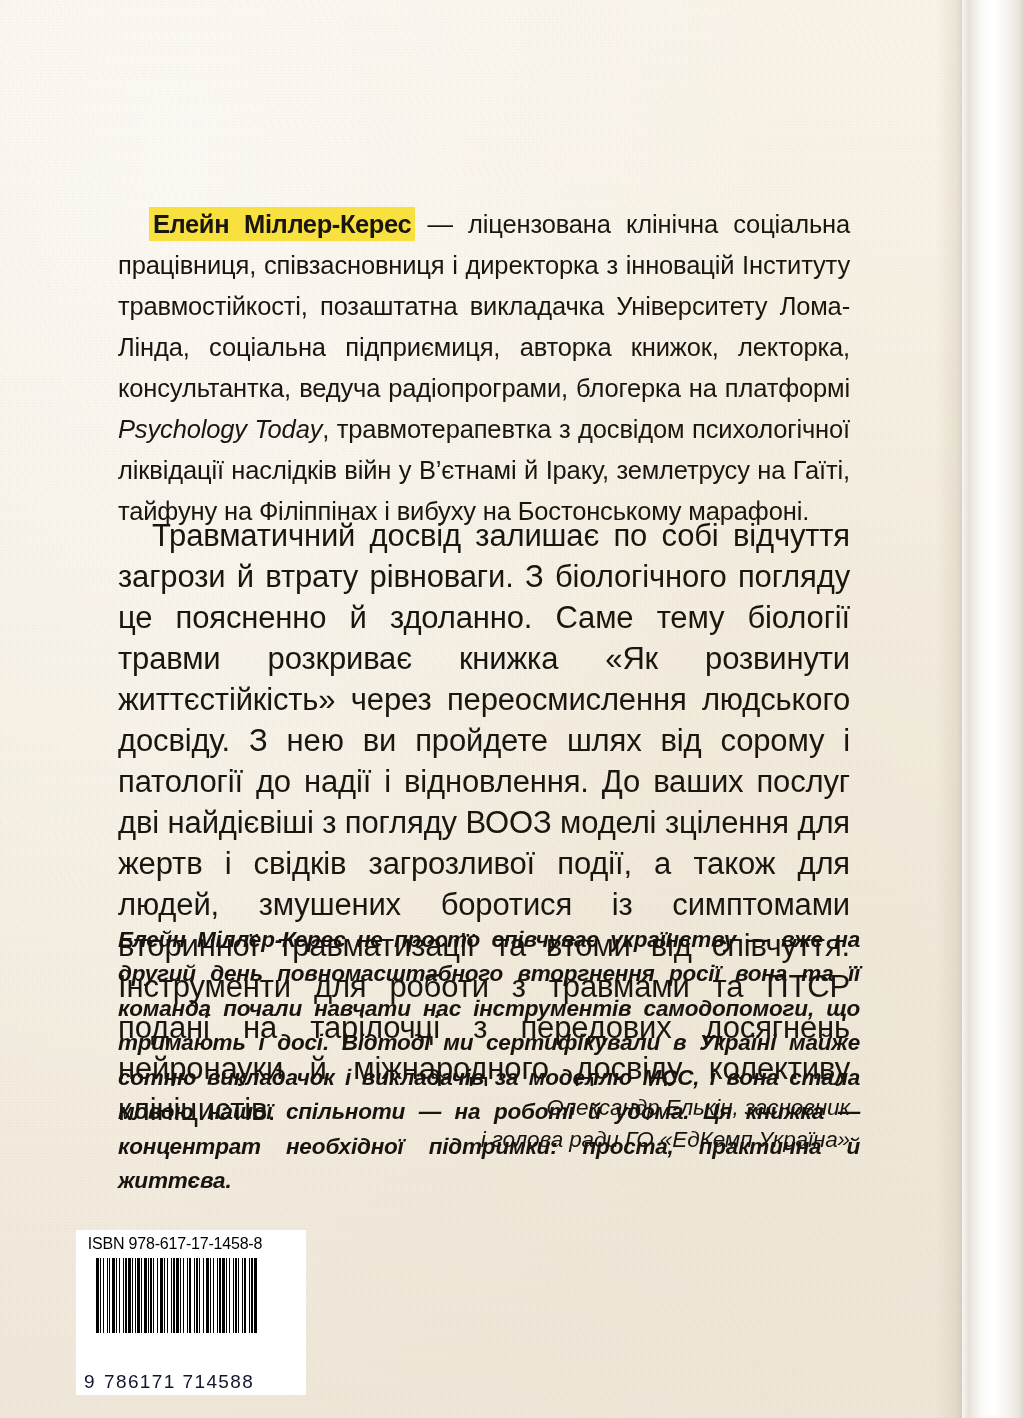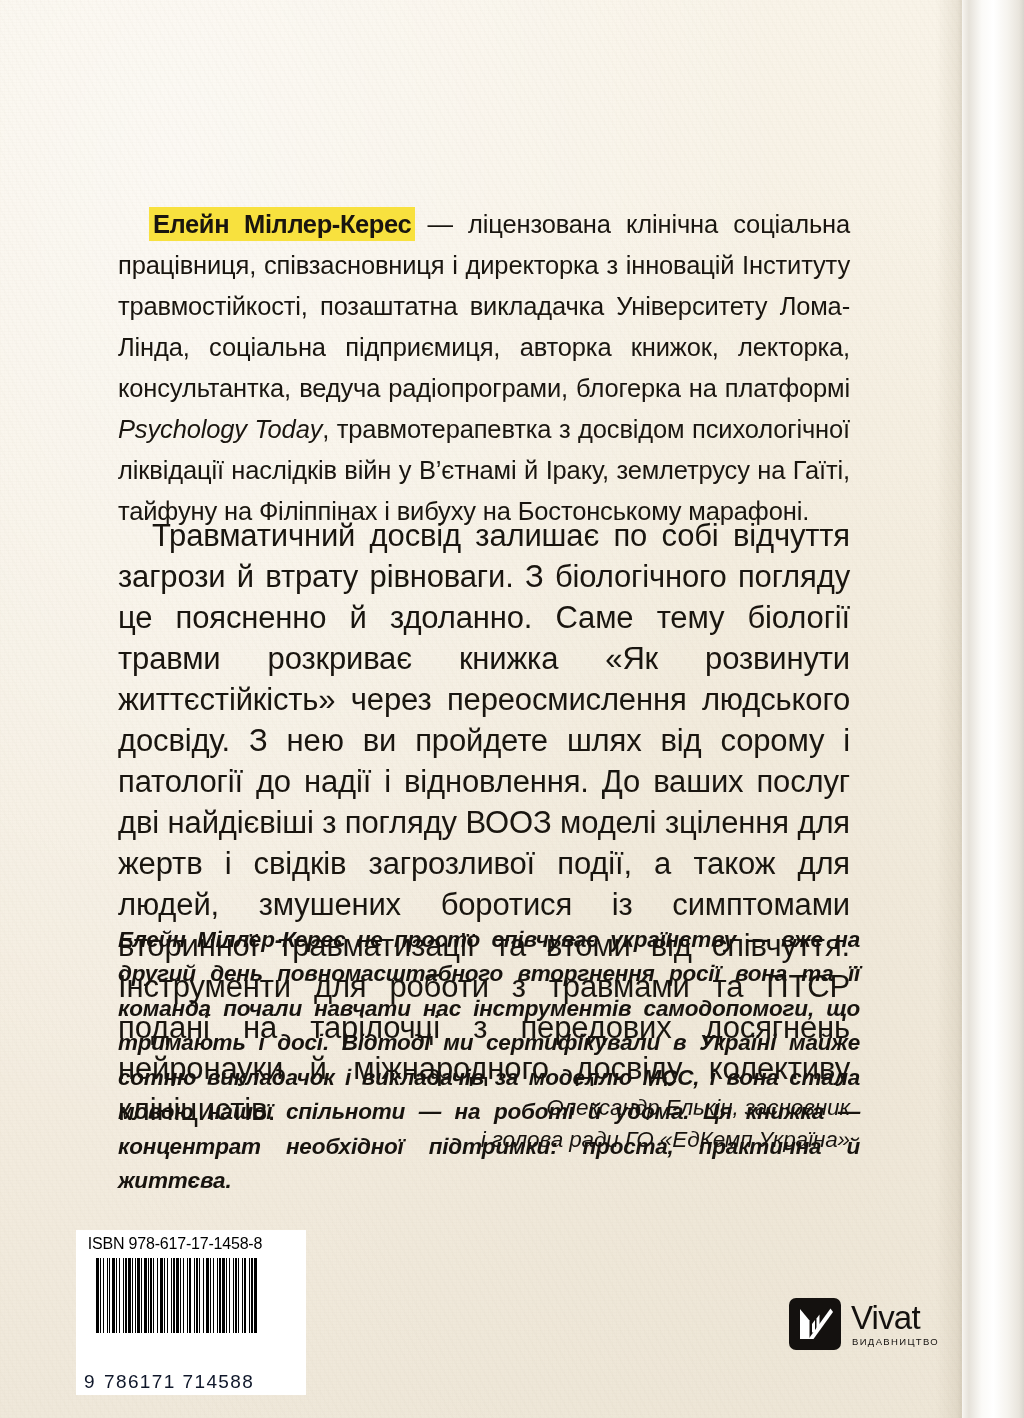--- a/index.html
+++ b/index.html
@@ -346,30 +346,16 @@
           <i style="width: 1px; background: rgb(0, 0, 0);"></i>
           <i style="width: 1px; background: transparent;"></i>
           <i style="width: 2px; background: rgb(0, 0, 0);"></i>
           <i style="width: 1px; background: transparent;"></i>
           <i style="width: 3px; background: rgb(0, 0, 0);"></i>
           <i style="width: 1px; background: transparent;"></i>
         </div>
       <div id="barcode-digits"><span class="lead">9</span><span>786171 714588</span></div>
     </div>
 
-    <div id="publisher">
-      <div id="vivat-mark">
-        <svg viewBox="0 0 52 52" width="52" height="52" aria-hidden="true">
-          <path d="M11 11 L11 41 L20.5 41 L20.5 22.5 Z" fill="#ffffff"></path>
-          <path d="M41.5 10.5 L19.5 41 L24.5 41 L44 14 Z" fill="#ffffff"></path>
-          <path d="M23 26 L23 34.5 L26 34.5 L26 22 Z" fill="#ffffff"></path>
-          <path d="M27.5 20.5 L27.5 31 L30.5 31 L30.5 16.5 Z" fill="#ffffff"></path>
-        </svg>
-      </div>
-      <div id="vivat-wordmark">
-        <span id="vivat-name">Vivat</span>
-        <span id="vivat-sub">ВИДАВНИЦТВО</span>
-      </div>
-    </div>
 
     <div id="cover-shadow"></div>
   </div>
 </div>
 
 </body></html>

